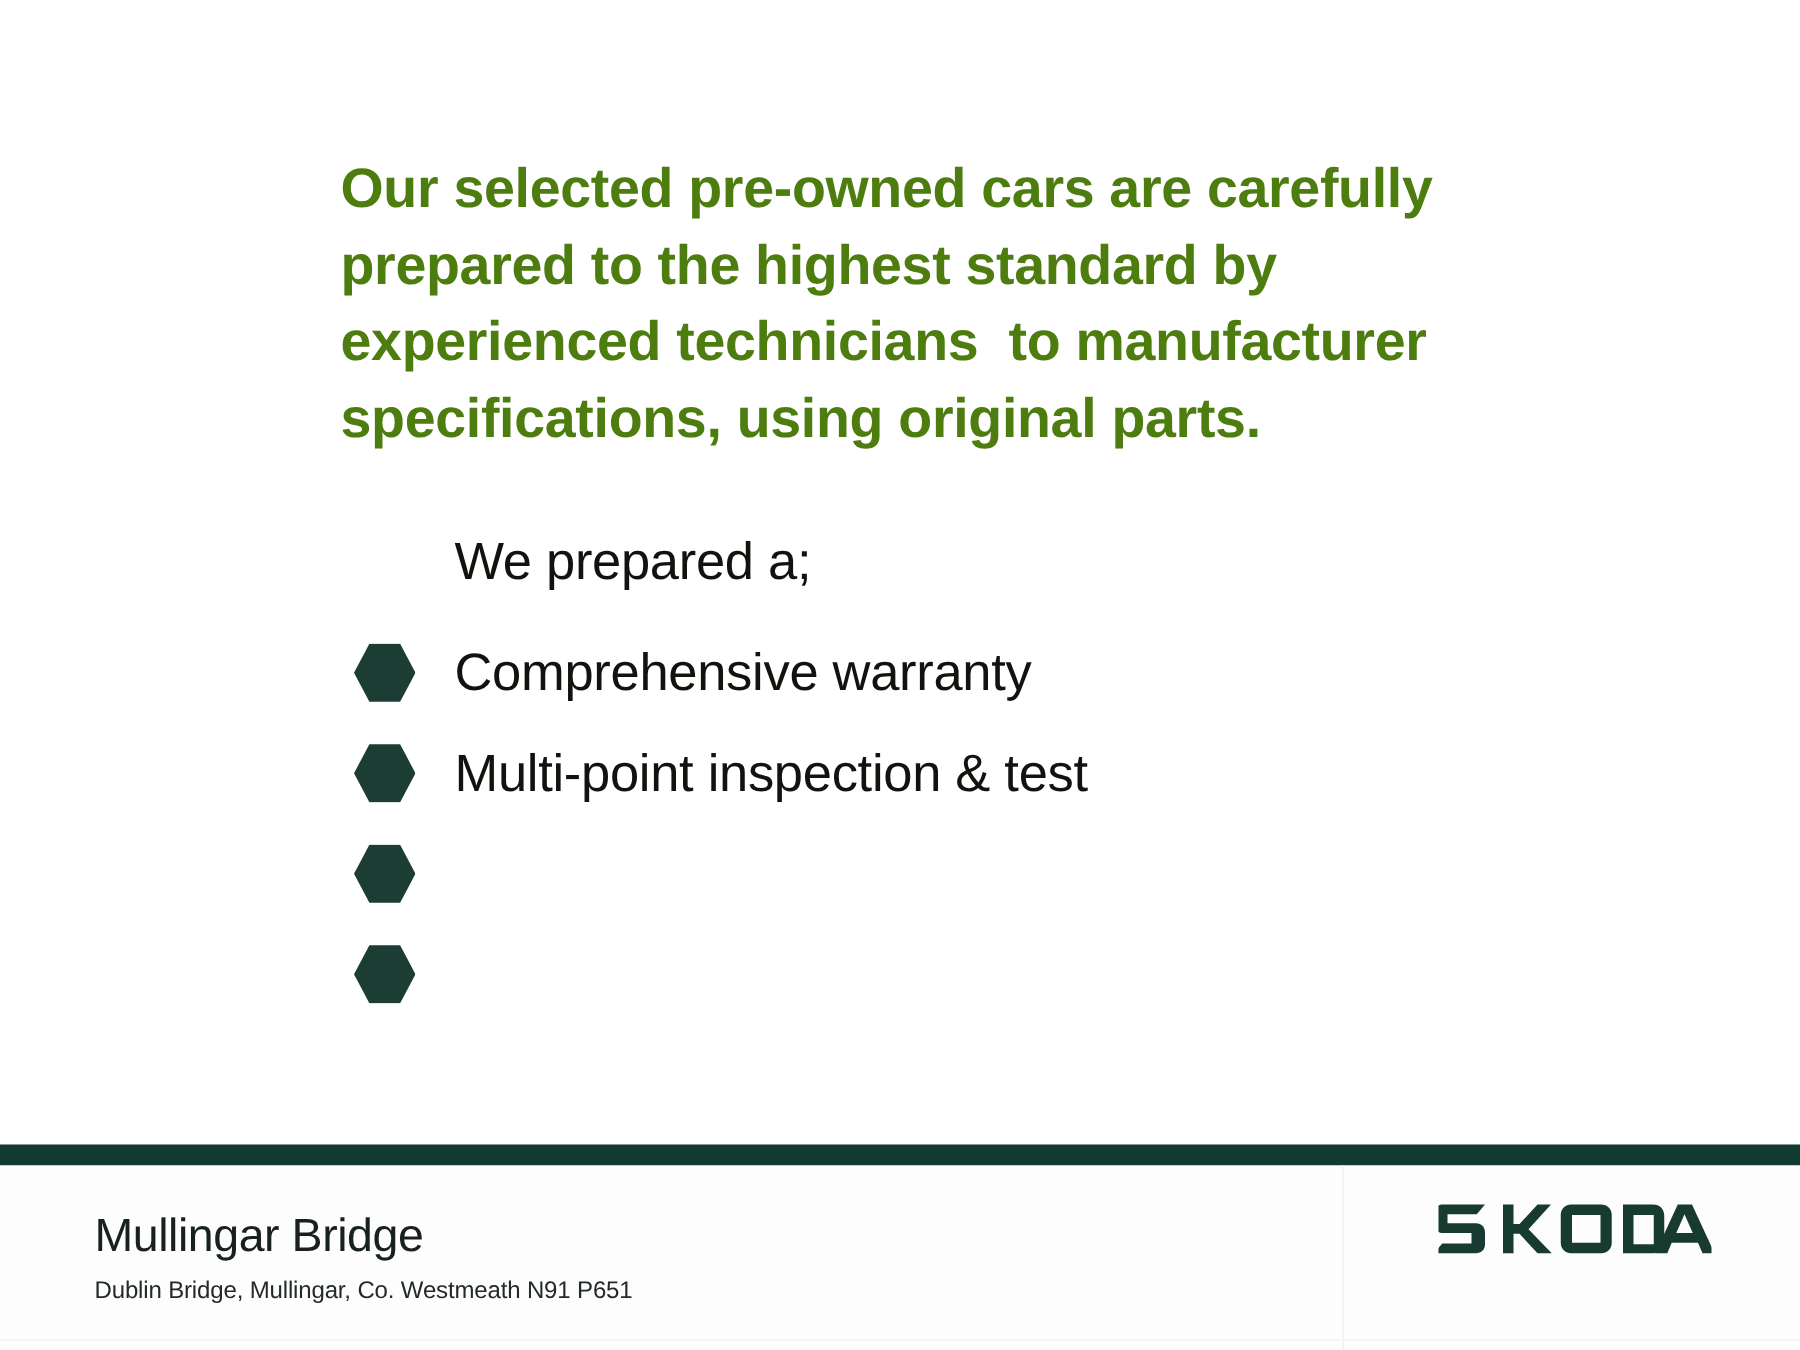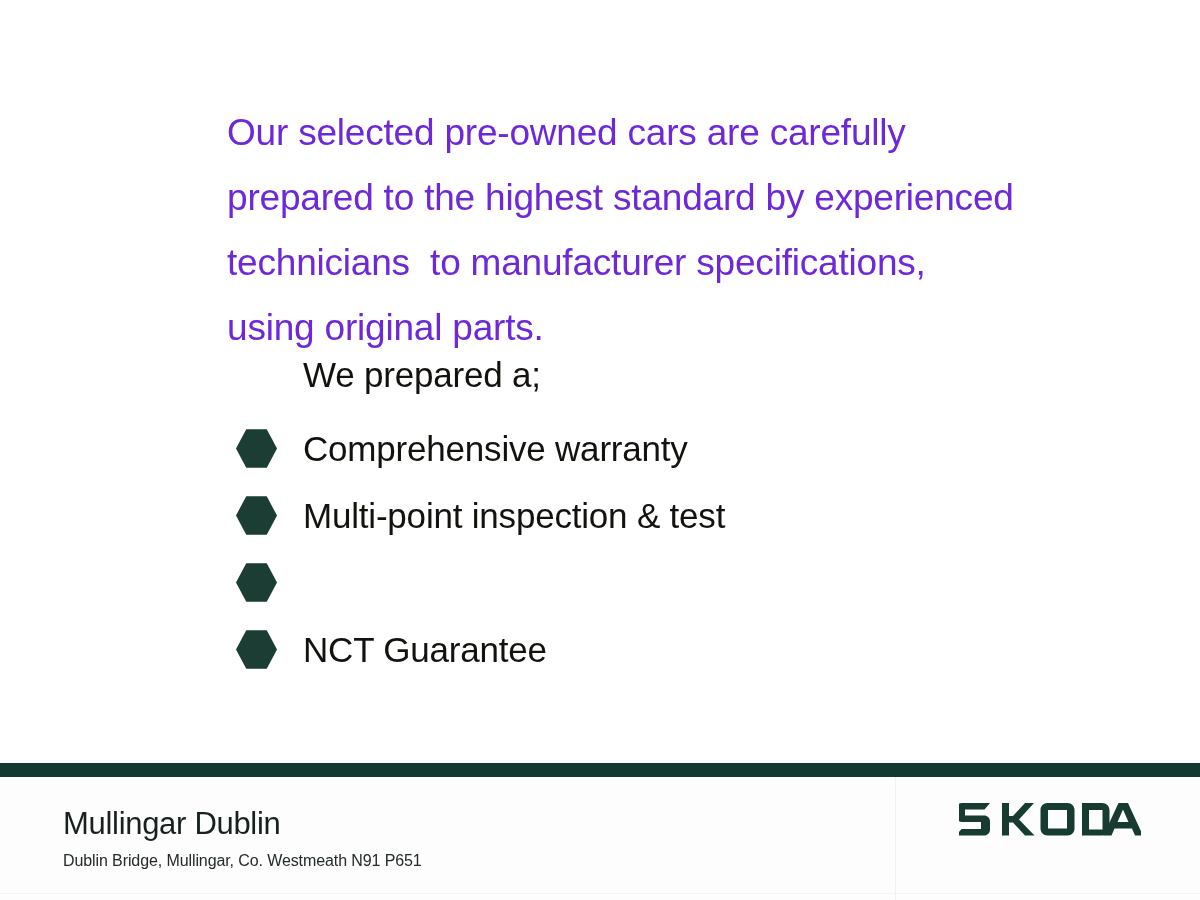--- a/index.html
+++ b/index.html
@@ -23,23 +23,23 @@
     background: #ffffff;
   }
 
   
   .intro {
     position: absolute;
     left: 227px;
     top: 100px;
     width: 790px;
     font-size: 37px;
-    line-height: 65px;
-    color: #6d28d9;
-    font-weight: 400;
+    line-height: 51px;
+    color: #4d7c0f;
+    font-weight: 700;
     letter-spacing: -0.2px;
     white-space: pre-wrap;
   }
 
   
   .include-lead {
     position: absolute;
     left: 303px;
     top: 353px;
     font-size: 35px;
@@ -173,32 +173,31 @@
       <span class="hex"></span>
       <span class="bullet-label">Multi-point inspection &amp; test</span>
     </li>
 
     <li class="bullet-row">
       <span class="hex"></span>
     </li>
 
     <li class="bullet-row">
       <span class="hex"></span>
-      <span class="bullet-label">NCT Guarantee</span>
     </li>
 
   </ul>
 
   <div class="footer-rule"></div>
   <div class="footer"></div>
   <div class="footer-divider"></div>
   <div class="footer-bottom-hair"></div>
 
   <div class="dealer">
-    <div class="dealer-name">Mullingar Dublin</div>
+    <div class="dealer-name">Mullingar Bridge</div>
     <div class="dealer-address">Dublin Bridge, Mullingar, Co. Westmeath N91 P651</div>
   </div>
 
   <div class="brand" aria-label="SKODA">
     <svg width="182" height="36" viewBox="0 0 364 72" fill="none" xmlns="http://www.w3.org/2000/svg" aria-hidden="true">
       <g fill="#173b31">
 
         <path d="M6 2 h56 l-11 13 h-39 v12 h38 c7 0 12 5 12 12 v16 c0 7 -5 12 -12 12 h-56 l11 -13 h39 v-14 h-38 c-7 0 -12 -5 -12 -12 v-14 c0 -7 5 -12 12 -12 z"></path>
 
         <path d="M86 2 h14 v26 h8 l24 -26 h18 l-30 33 l31 32 h-19 l-24 -26 h-8 v26 h-14 z"></path>

